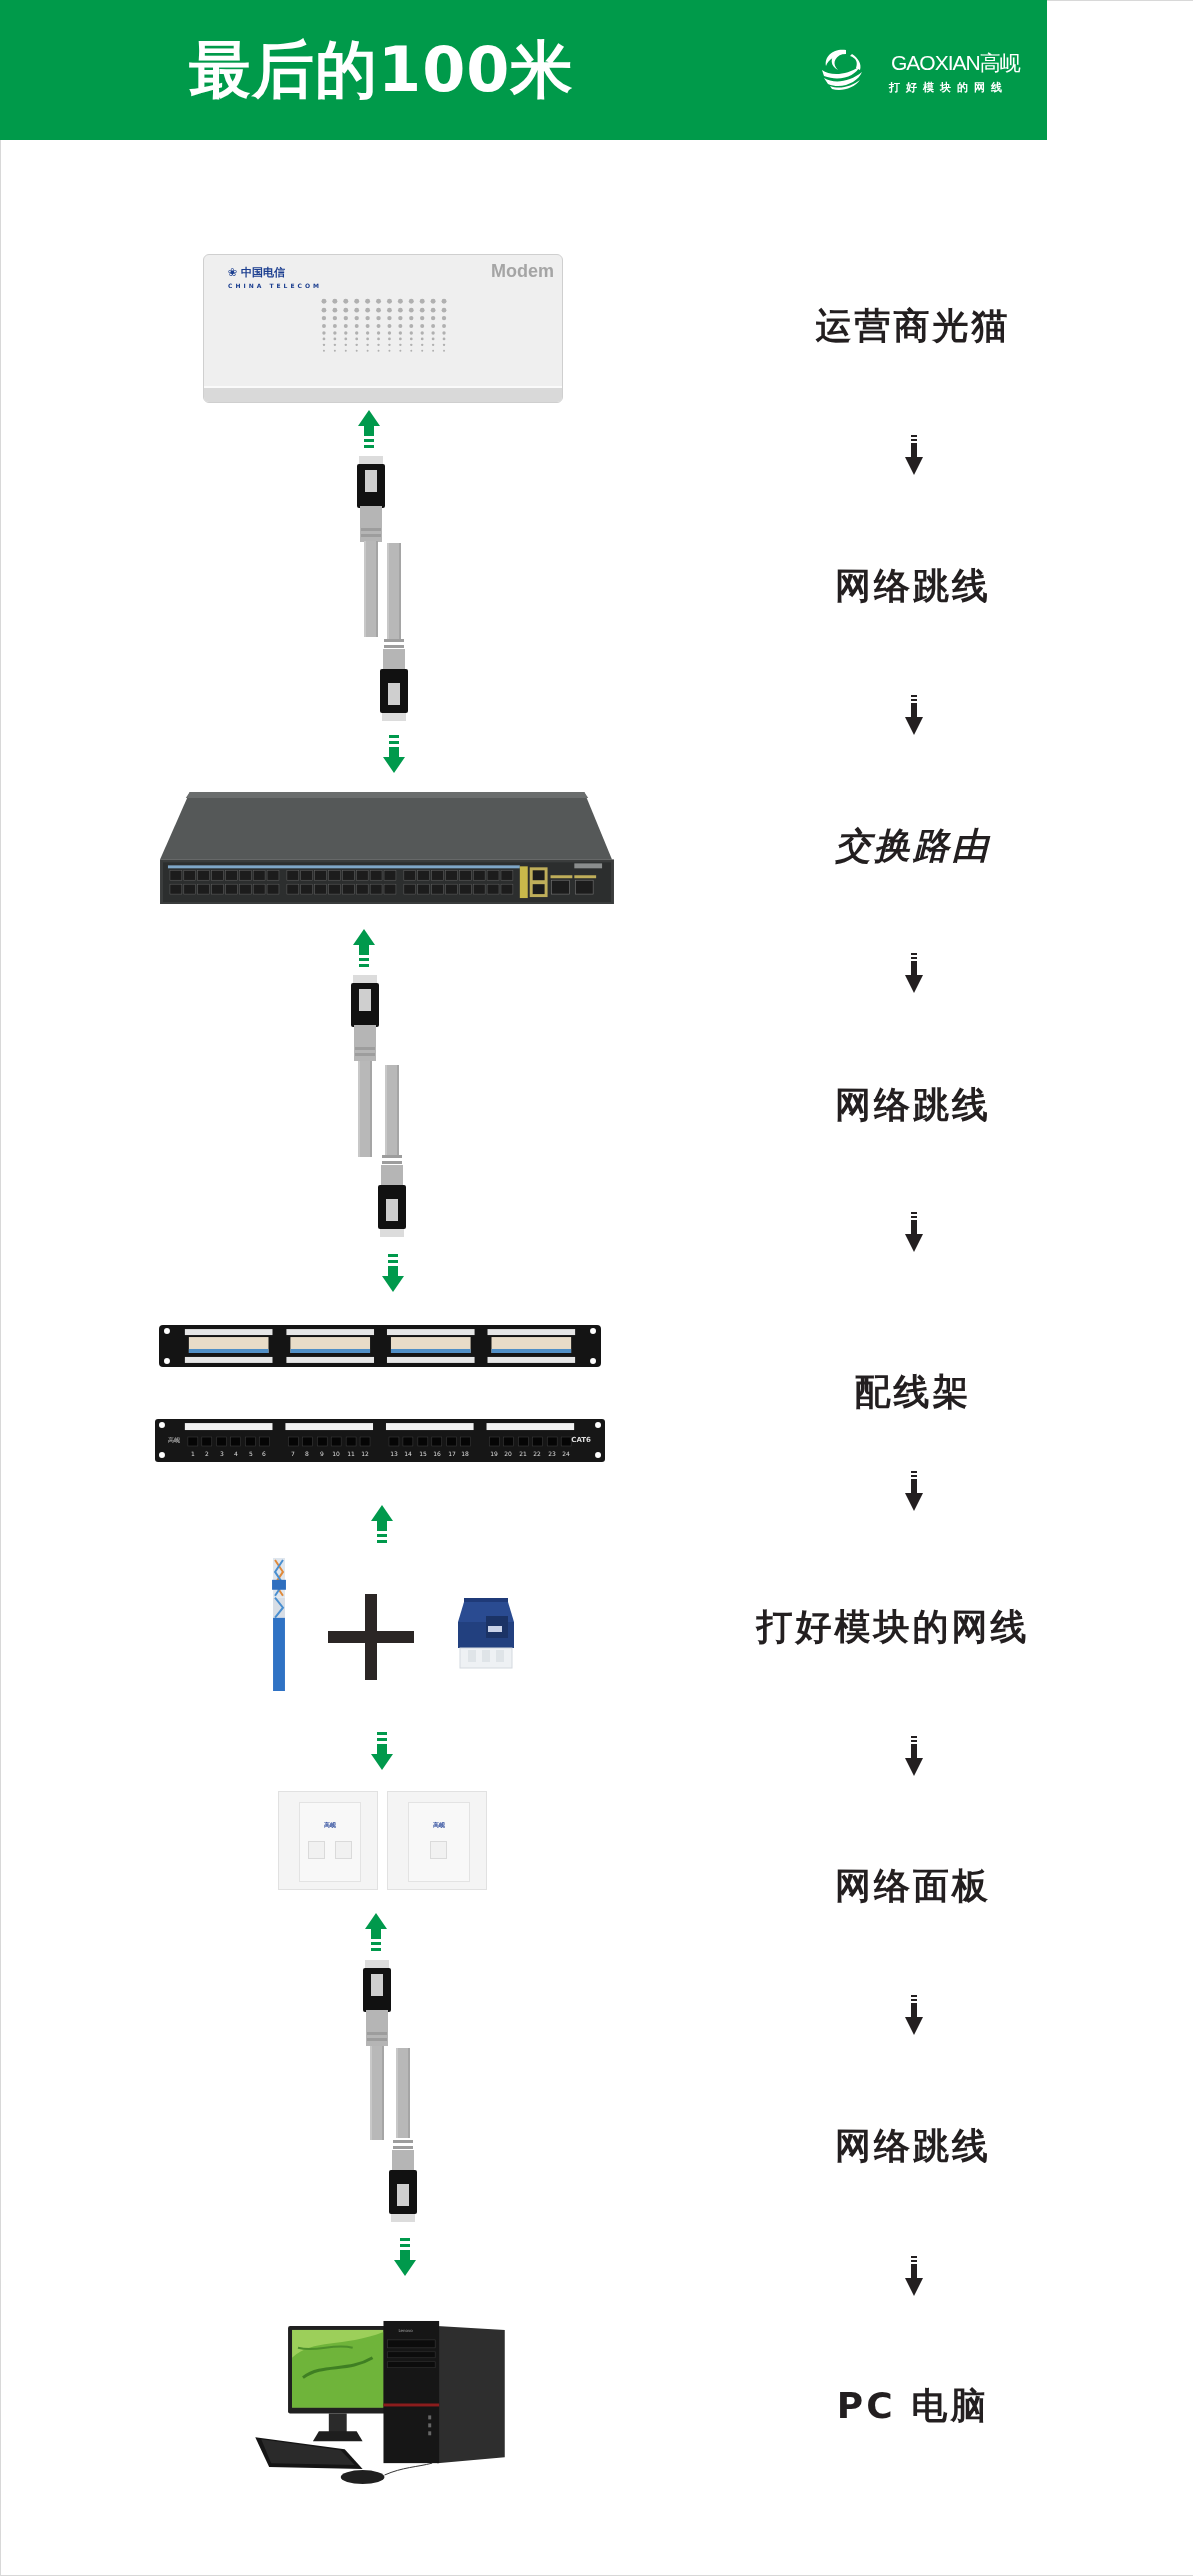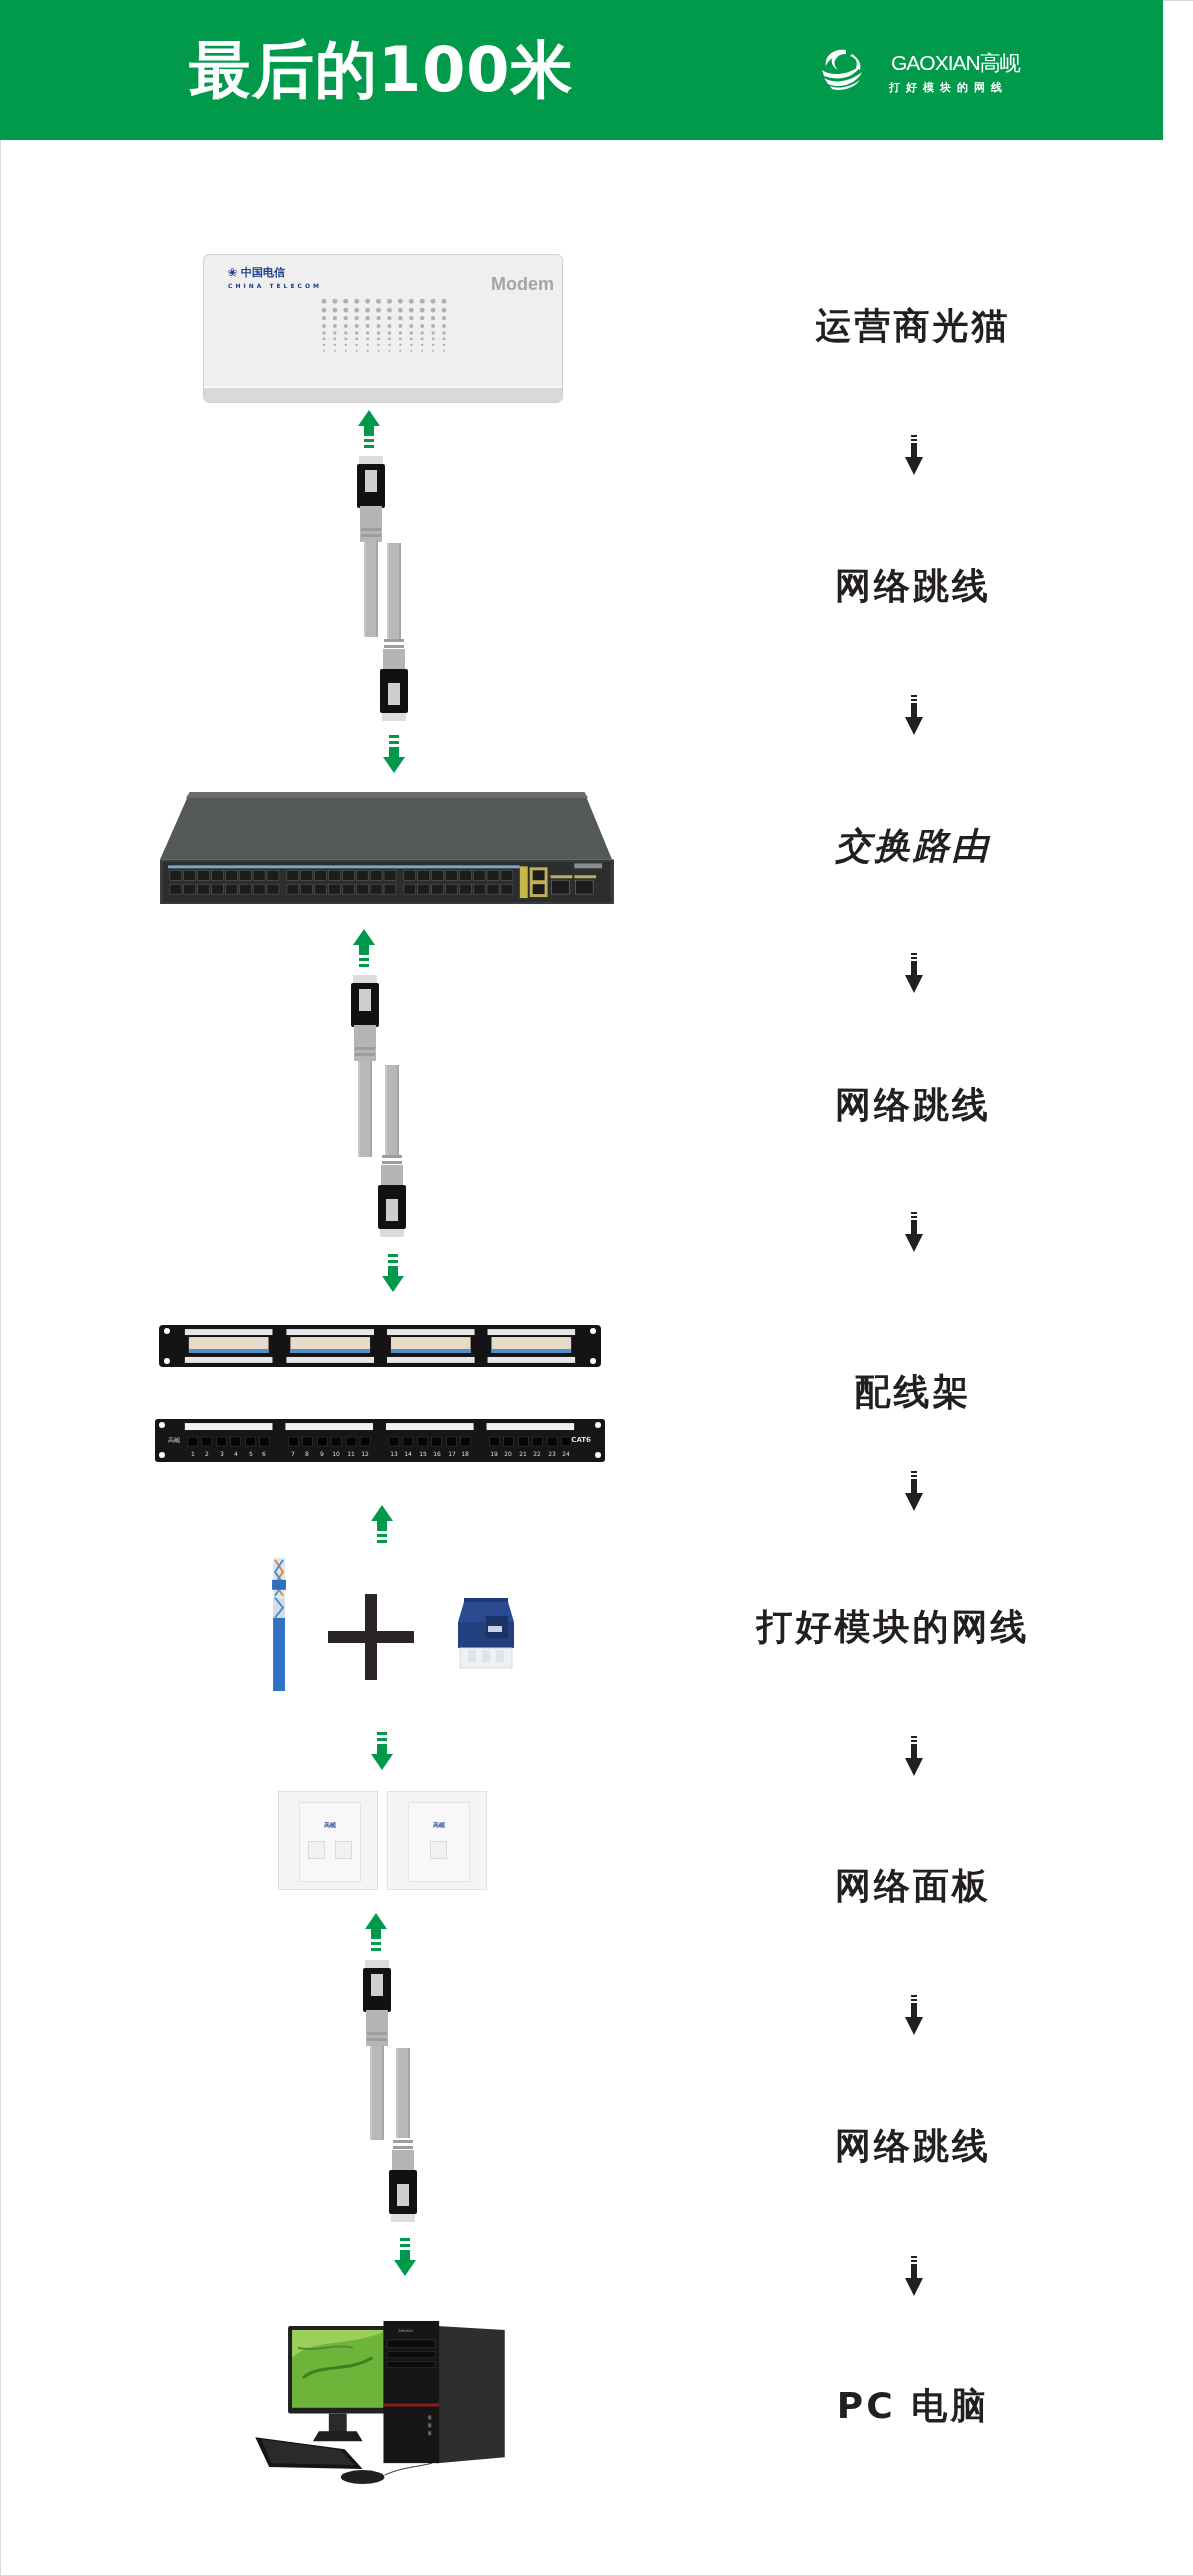--- a/index.html
+++ b/index.html
@@ -1,40 +1,40 @@
 <!DOCTYPE html>
 <html><head>
 <meta charset="utf-8">
 <style>
   html, body { margin:0; padding:0; }
   body { width:1194px; height:2576px; position:relative; background:#ffffff; overflow:hidden;
          font-family:"DejaVu Sans","Liberation Sans",sans-serif; }
   .frame { position:absolute; left:0; top:0; width:1192px; height:2574px; border:1px solid #d8d8d8; }
-  .header { position:absolute; left:0; top:0; width:1163px; height:140px; background:#009a4a; }
+  .header { position:absolute; left:0; top:0; width:1047px; height:140px; background:#009a4a; }
   .title { position:absolute; left:189px; top:30px; height:80px; line-height:80px; font-size:62px;
            font-weight:bold; color:#ffffff; letter-spacing:1px; font-family:"DejaVu Sans",sans-serif; }
   .logo { position:absolute; left:816px; top:44px; width:199px; height:52px; }
   .logo-icon { position:absolute; left:0; top:2px; width:52px; height:46px; }
   .logo-name { position:absolute; left:55px; top:5px; font-size:21px; color:#fff; letter-spacing:-1px;
                font-family:"Liberation Sans",sans-serif; white-space:nowrap;margin-left:20px; }
   .logo-tag { position:absolute; left:73px; top:36px; font-size:11px; color:#fff; letter-spacing:6px;
               font-weight:bold; white-space:nowrap; }
 
   .label { position:absolute; width:398px; left:714px; text-align:center; font-weight:bold;
            font-size:36px; color:#231f20; height:44px; line-height:44px; letter-spacing:3px; }
   .darr { position:absolute; left:904px; width:20px; height:40px; }
 
   .garr { position:absolute; width:22px; height:42px; }
 
   
   .modem { position:absolute; left:203px; top:254px; width:360px; height:149px; border-radius:6px;
            background:#efefef; border:1px solid #cfcfcf; box-sizing:border-box; overflow:hidden; }
   .modem .base { position:absolute; left:0; bottom:0; width:100%; height:14px; background:#d9d9d9; border-top:2px solid #fafafa; }
   .modem .mlabel { position:absolute; right:8px; top:6px; font-size:18px; font-weight:bold; color:#a5a5a5;
-                   font-family:"Liberation Sans",sans-serif;margin-top:13px; }
+                   font-family:"Liberation Sans",sans-serif; }
   .modem .brand { position:absolute; left:24px; top:10px; font-size:11px; color:#1a3d8f; font-weight:bold; }
   .modem .brand small { display:block; font-size:6px; color:#1a3d8f; letter-spacing:3px; margin-top:2px; }
   .modem .dots { position:absolute; left:115px; top:42px; width:129px; height:62px; }
   .dot { fill:#b0b0b0; }
 
   
   .cable { position:absolute; }
   .cord { position:absolute; background:#b8b8b8; border-left:2px solid #c8c8c8; border-right:2px solid #a5a5a5; box-sizing:border-box; }
   .plug { position:absolute; width:28px; }
   .plug .head { position:absolute; left:0; width:28px; height:44px; background:#111; border-radius:2px; }

